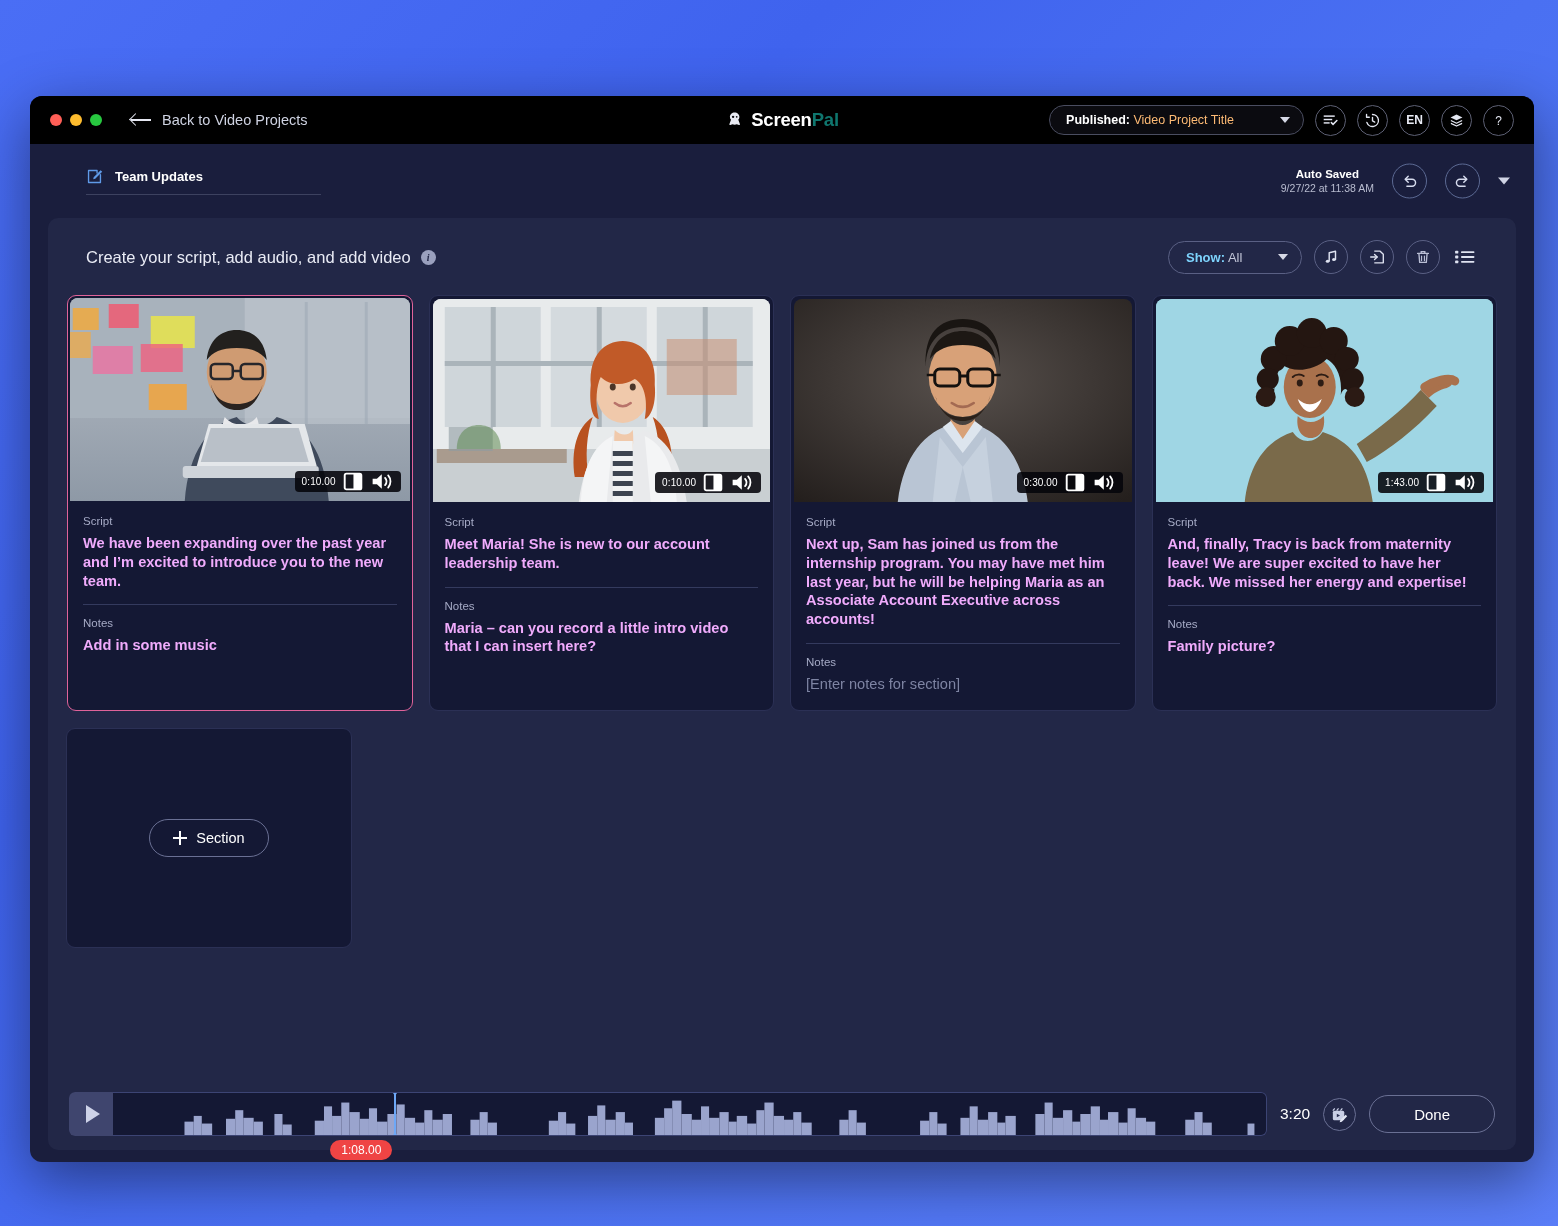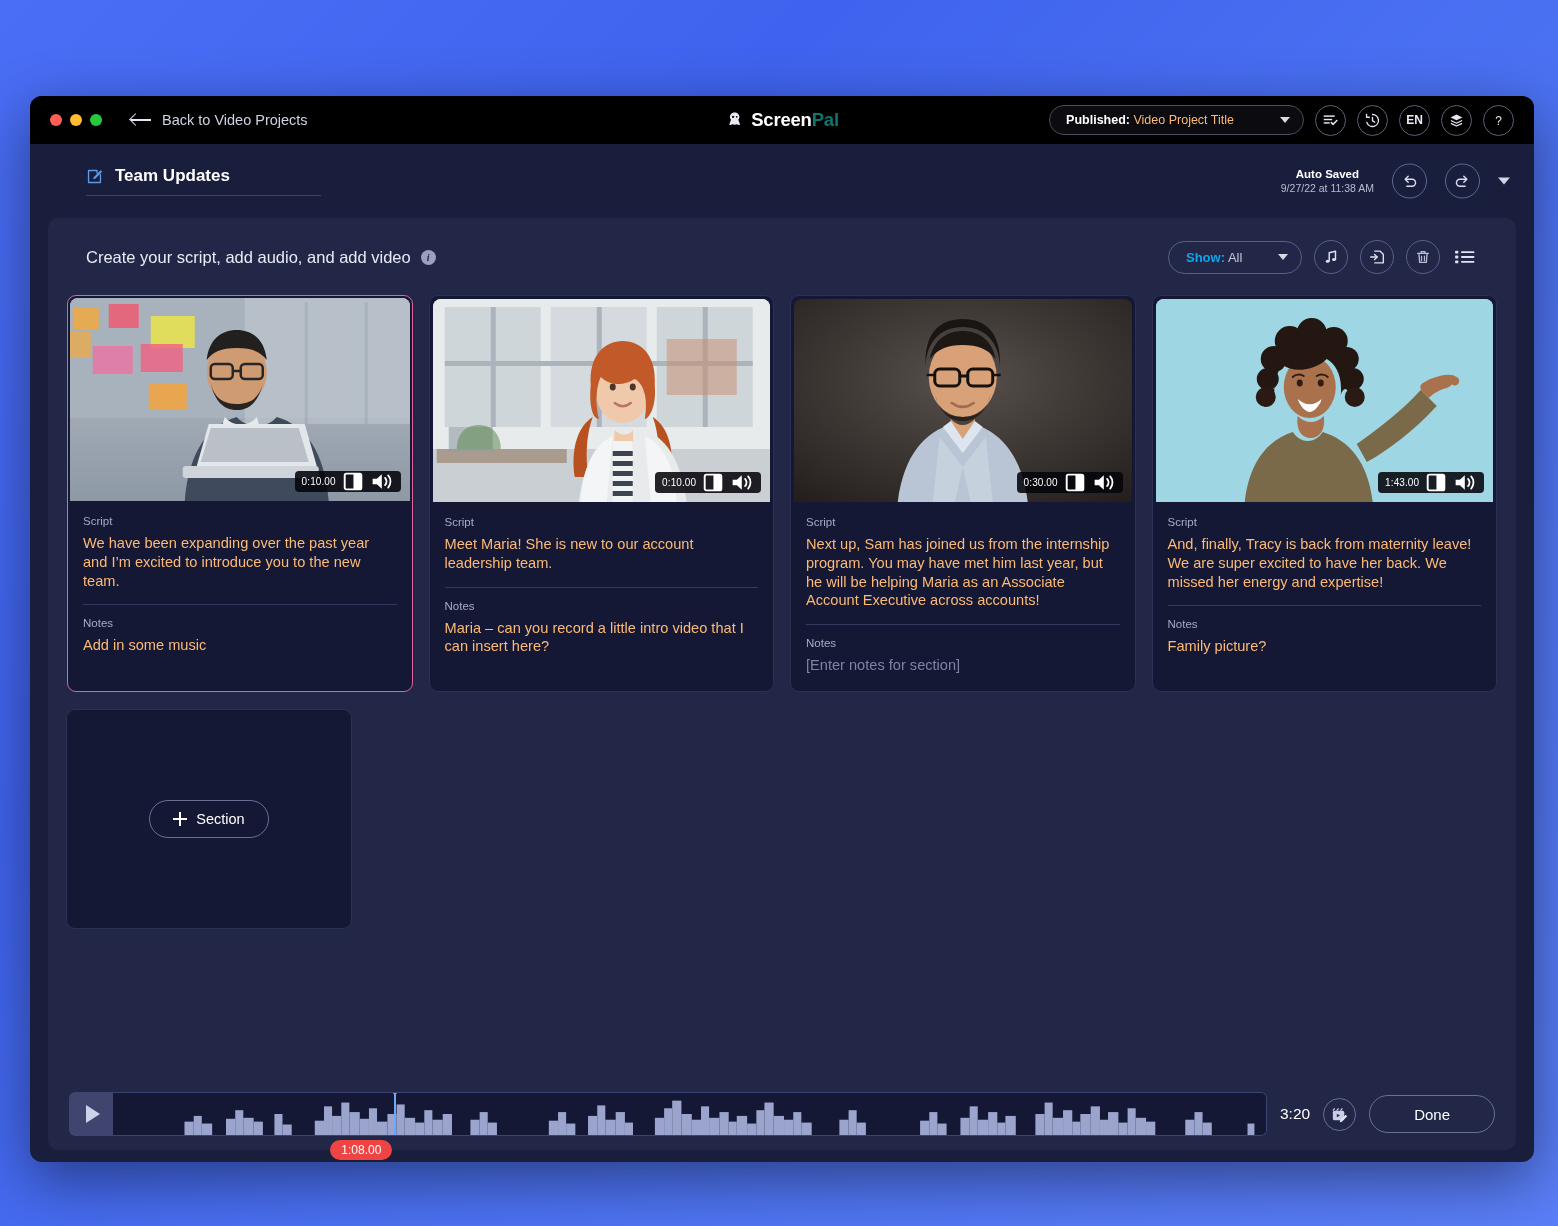--- a/index.html
+++ b/index.html
@@ -84,21 +84,21 @@
   }
   .circ-btn .lang { color: #e9ebf5; font-size: 12px; font-weight: bold; }
 
   
   .proj-header {
     flex: 0 0 74px; display: flex; align-items: center;
     padding: 0 26px 0 56px; position: relative;
   }
   .proj-title-wrap { display: flex; flex-direction: column; gap: 9px; }
   .proj-title-row { display: flex; align-items: center; gap: 12px; }
-  .proj-title { color: #fff; font-size: 17px; font-weight: bold; }
+  .proj-title { color: #fff; font-size: 13px; font-weight: bold; }
   .proj-underline { width: 235px; height: 1px; background: #3d4260; }
 
   .saved-wrap {
     position: absolute; right: 24px; top: 50%; transform: translateY(-50%);
     display: flex; align-items: center; gap: 18px;
   }
   .saved-text { text-align: center; }
   .saved-title { color: #fff; font-size: 11.5px; font-weight: bold; line-height: 1.3; }
   .saved-date { color: #b9bdd0; font-size: 10.5px; line-height: 1.3; }
   .round-btn {
@@ -132,21 +132,21 @@
     display: flex; align-items: center; justify-content: center;
     font-family: "Liberation Serif", serif;
   }
   .panel-tools { display: flex; align-items: center; gap: 12px; }
   .show-select {
     height: 33px; min-width: 134px; border: 1px solid #5a6084;
     border-radius: 17px; display: flex; align-items: center;
     justify-content: space-between; padding: 0 13px 0 17px; cursor: pointer;
   }
   .show-text { font-size: 13px; }
-  .show-text b { color: #0ea5e9; font-weight: bold; text-align: right; }
+  .show-text b { color: #7dd3fc; font-weight: bold; text-align: right; }
   .show-text span { color: #c2c6d8; }
   .tool-circ {
     width: 34px; height: 34px; border-radius: 50%;
     border: 1px solid #5a6084; display: flex;
     align-items: center; justify-content: center; cursor: pointer;
   }
   .listview-icon { cursor: pointer; display: flex; align-items: center; padding: 0 2px; }
 
   
   .cards {
@@ -168,21 +168,21 @@
   .thumb svg { display: block; width: 100%; height: 100%; }
   .badge {
     position: absolute; right: 9px; bottom: 9px;
     background: rgba(5,5,10,.88); border-radius: 4px;
     height: 21px; display: flex; align-items: center;
     gap: 6px; padding: 0 7px;
   }
   .badge-time { color: #fff; font-size: 10px; letter-spacing: .1px; }
   .card-body { padding: 14px 15px 16px 15px; flex: 1; }
   .field-label { color: #a6abc6; font-size: 11.5px; margin-bottom: 7px; }
-  .field-text { color: #fdba74; font-size: 14.6px; line-height: 1.29; font-weight: normal; }
+  .field-text { color: #f0abfc; font-size: 14.6px; line-height: 1.29; font-weight: bold; }
   .field-text.placeholder { color: #7e84a3; font-weight: normal; }
   .divider { height: 1px; background: #343a5e; margin: 14px 0 12px 0; }
 
   
   .add-row { margin-top: 17px; }
   .add-box {
     width: 286px; height: 220px;
     background: #141834; border: 1px solid #2b3055;
     border-radius: 9px; display: flex;
     align-items: center; justify-content: center;

